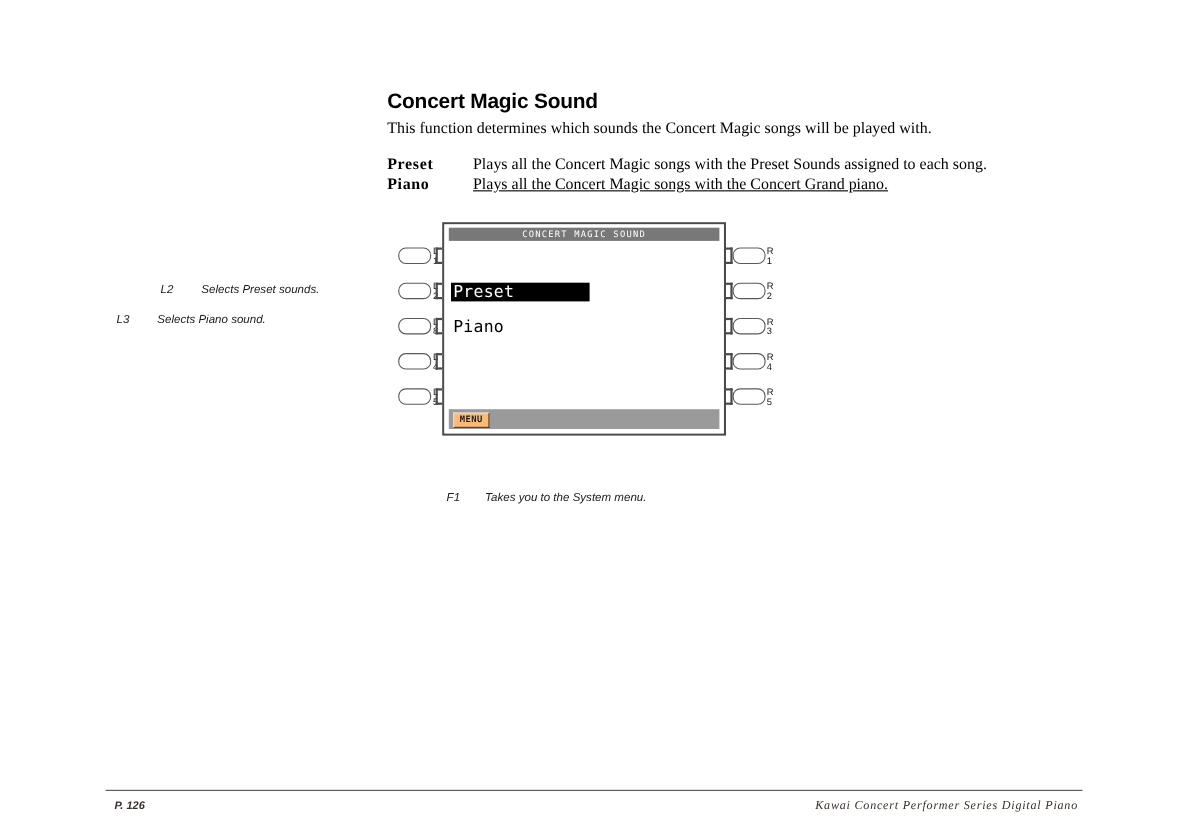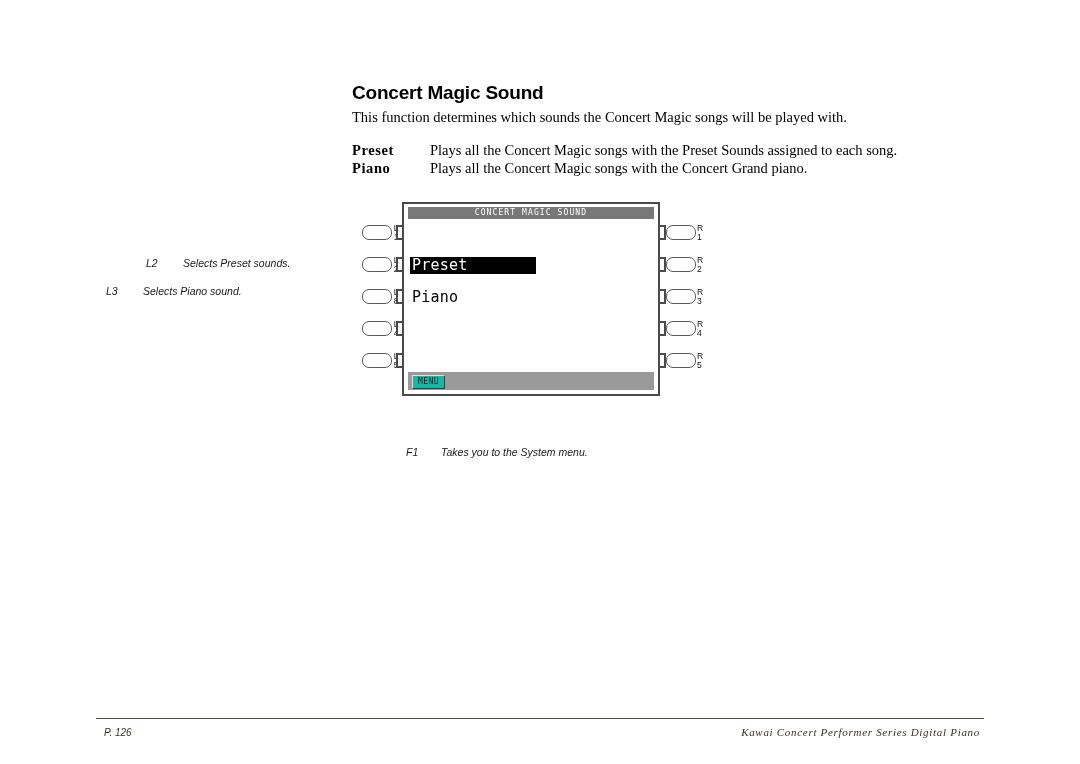--- a/index.html
+++ b/index.html
@@ -38,21 +38,21 @@
   }
 
   
   .option-row {
     position: absolute;
     left: 352px;
     font-size: 14.5px;
     white-space: nowrap;
   }
   .option-row.r1 { top: 142px; }
-  .option-row.r2 { top: 160px; }
+  .option-row.r2 { top: 160px; text-decoration: underline; }
   .option-term {
     display: inline-block;
     width: 78px;
     font-family: "Liberation Serif", serif;
     font-weight: bold;
     letter-spacing: 0.6px;
   }
   .option-desc {
     font-family: "Liberation Serif", serif;
   }
@@ -153,27 +153,28 @@
     bottom: 4px;
     height: 18px;
     background: #9a9a9a;
   }
   .lcd-softkey {
     position: absolute;
     left: 4px;
     top: 3px;
     height: 12px;
     padding: 0 5px;
-    background: #14b8a6;
+    background: #fdba74;
     border-top: 1px solid #e0e0e0;
     border-left: 1px solid #e0e0e0;
     border-right: 1px solid #3d3d3d;
     border-bottom: 1px solid #3d3d3d;
     display: flex;
     align-items: center;
+    font-weight: bold;
   }
   .lcd-softkey-text {
     font-family: "DejaVu Sans Mono", monospace;
     font-size: 8px;
     color: #1a1a1a;
     letter-spacing: 0.4px;
     line-height: 12px;
   }
 
   
@@ -258,20 +259,21 @@
     background: #5a4a42;
   }
   .footer-left {
     position: absolute;
     left: 104px;
     top: 727px;
     font-family: "Liberation Sans", sans-serif;
     font-style: italic;
     font-size: 10px;
     color: #3a2f2a;
+    font-weight: bold;
   }
   .footer-right {
     position: absolute;
     right: 100px;
     top: 726px;
     font-family: "Liberation Serif", serif;
     font-style: italic;
     font-size: 11px;
     color: #3a2f2a;
     letter-spacing: 0.7px;

